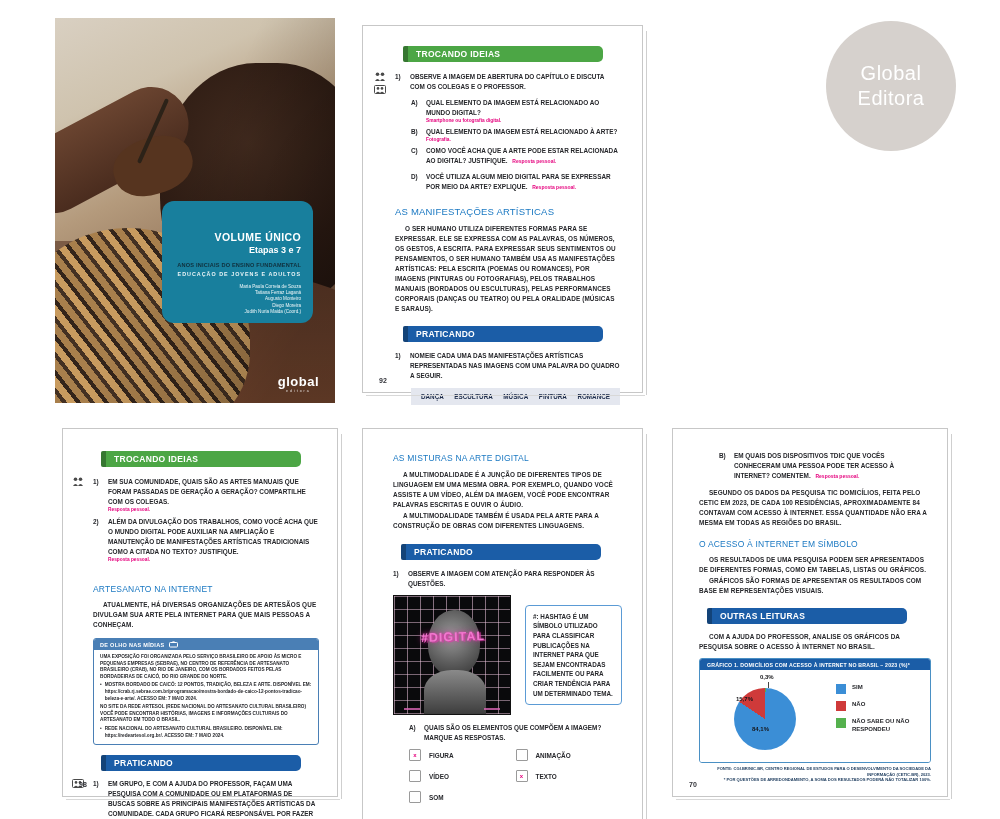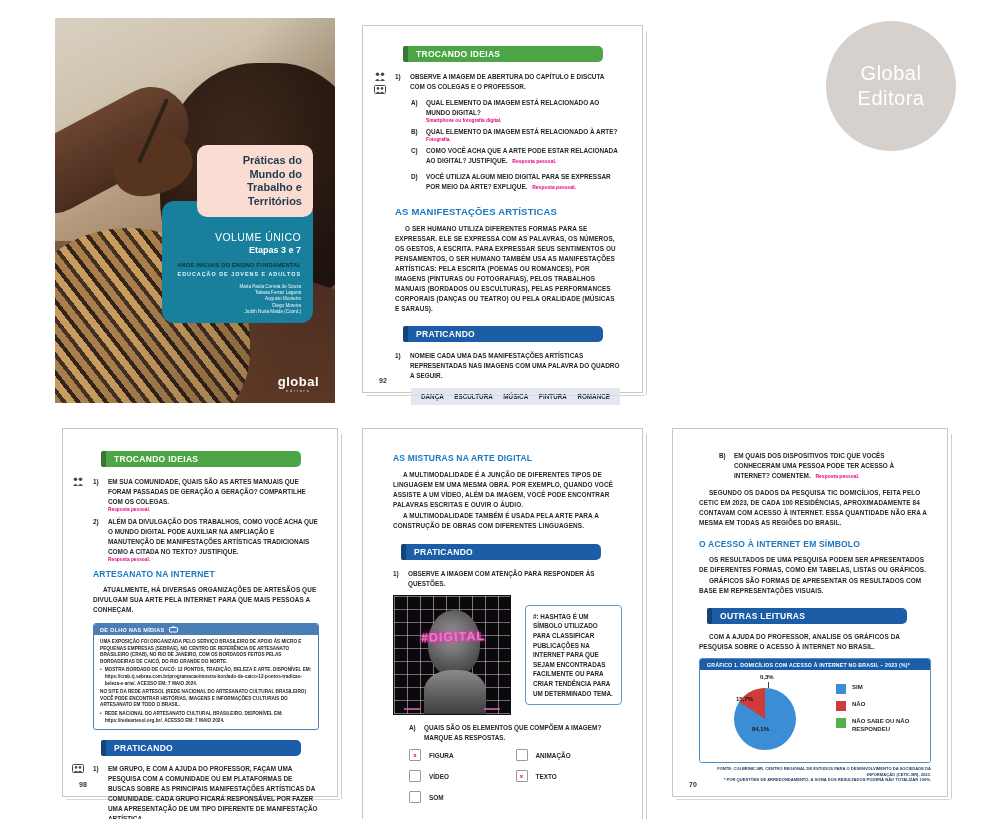--- a/index.html
+++ b/index.html
@@ -12,21 +12,21 @@
   .page::before { content:""; position:absolute; left:3px; right:-3px; bottom:-4px; height:1px; background:#d8d8d8; }
   .pagenum { position:absolute; bottom:8px; font-size:7px; font-weight:700; color:#33343a; }
   .pagenum.left { left:16px; } .pagenum.right { right:16px; }
 
   .banner { position:relative; display:block; color:#fff; font-weight:700; font-size:8.5px; letter-spacing:.3px;
             padding:3px 8px 3px 13px; border-radius:2px 5px 5px 2px; width:fit-content; min-width:200px; }
   .banner::before { content:""; position:absolute; left:0; top:0; bottom:0; width:5px; background:rgba(0,0,0,.28); border-radius:2px 0 0 2px; }
   .banner.green { background:#4ca645; }
   .banner.blue  { background:#1b5da7; }
 
-  .h-blue   { color:#1a78c2; font-weight:700; font-size:8.5px; letter-spacing:.2px; }
+  .h-blue   { color:#1a78c2; font-weight:400; font-size:8.5px; letter-spacing:.2px; }
   .h-blue.big { font-size:9.5px; }
   .para { font-size:6.4px; line-height:10px; font-weight:700; color:#26272b; text-indent:10px; letter-spacing:.1px; }
   .qrow  { display:flex; gap:4px; font-size:6.4px; line-height:10px; font-weight:700; color:#26272b; position:relative; }
   .qnum  { width:11px; flex:none; }
   .qtext { flex:1; }
   .sub   { margin-left:16px; }
   .ans   { color:#e5007d; font-size:4.8px; line-height:6px; font-weight:700; }
   .ans.inline { display:inline; font-size:5px; margin-left:3px; }
 
   .act-icon { position:absolute; left:-22px; top:0; width:13px; display:flex; flex-direction:column; gap:3px; align-items:center; }
@@ -40,21 +40,21 @@
   .cov-arm { position:absolute; left:-45px; top:95px; width:185px; height:74px; border-radius:40px; transform:rotate(-28deg); background:linear-gradient(180deg,#6a4430,#4a2c1e); }
   .cov-hand { position:absolute; left:58px; top:120px; width:80px; height:56px; border-radius:45%; transform:rotate(-18deg); background:#56341f; }
   .cov-basket { position:absolute; left:-40px; bottom:-40px; width:235px; height:215px; border-radius:48% 52% 42% 40%;
       background:repeating-linear-gradient(52deg,#c89b5f 0 7px,#33241a 7px 11px,#a87f4c 11px 18px,#433022 18px 22px); }
   .cov-stick { position:absolute; left:96px; top:78px; width:4px; height:70px; background:#2c2218; transform:rotate(24deg); border-radius:2px; }
   .cov-shade { position:absolute; inset:0; background:linear-gradient(115deg,rgba(0,0,0,0) 45%,rgba(0,0,0,.22) 85%); }
   .cov-title { position:absolute; left:142px; top:127px; width:116px; background:#fbdcd3; border-radius:10px;
       padding:9px 11px; text-align:right; color:#1d3c4e; font-weight:700; font-size:11px; line-height:13.5px; z-index:3; }
   .cov-vol { position:absolute; left:107px; top:183px; width:151px; height:122px; background:#187f9d; border-radius:12px;
       padding:30px 12px 8px 10px; text-align:right; color:#fff; z-index:2; }
-  .cov-vol .v1 { font-size:10.5px; font-weight:400; letter-spacing:.4px; }
+  .cov-vol .v1 { font-size:10.5px; font-weight:700; letter-spacing:.4px; }
   .cov-vol .v2 { font-size:9px; font-weight:700; margin-top:2px; }
   .cov-vol .v3 { font-size:5.6px; font-weight:700; color:#10303d; margin-top:7px; letter-spacing:.2px; }
   .cov-vol .v4 { font-size:5.4px; font-weight:700; color:#e9f4f7; letter-spacing:1px; margin-top:3px; }
   .cov-vol .auth { margin-top:7px; font-size:4.6px; line-height:6.2px; font-weight:400; color:#eef6f8; }
   .cov-logo { position:absolute; right:16px; bottom:10px; text-align:center; z-index:3; }
   .cov-logo .g1 { color:#fff; font-weight:700; font-size:13px; letter-spacing:.5px; }
   .cov-logo .g2 { color:rgba(255,255,255,.85); font-size:3.5px; letter-spacing:2px; }
 
   
   .logo-circle { position:absolute; left:826px; top:21px; width:130px; height:130px; border-radius:50%;
@@ -122,21 +122,20 @@
 
   <div class="cover">
     <div class="cov-sand"></div>
     <div class="cov-head"></div>
     <div class="cov-shoulder"></div>
     <div class="cov-arm"></div>
     <div class="cov-basket"></div>
     <div class="cov-hand"></div>
     <div class="cov-stick"></div>
     <div class="cov-shade"></div>
-    <div class="cov-title">Práticas do Mundo do Trabalho e Territórios</div>
     <div class="cov-vol">
       <div class="v1">VOLUME ÚNICO</div>
       <div class="v2">Etapas 3 e 7</div>
       <div class="v3">ANOS INICIAIS DO ENSINO FUNDAMENTAL</div>
       <div class="v4">EDUCAÇÃO DE JOVENS E ADULTOS</div>
       <div class="auth">
         <div>Maria Paula Correia de Souza</div>
         <div>Tatiana Ferraz Laganá</div>
         <div>Augusto Monteiro</div>
         <div>Diego Moreira</div>
@@ -240,21 +239,21 @@
           <span class="ans" style="display:block;">Resposta pessoal.</span>
         </div>
       </div>
       <div class="qrow" style="margin-top:4px;">
         <div class="qnum">2)</div>
         <div class="qtext">
           <span>ALÉM DA DIVULGAÇÃO DOS TRABALHOS, COMO VOCÊ ACHA QUE O MUNDO DIGITAL PODE AUXILIAR NA AMPLIAÇÃO E MANUTENÇÃO DE MANIFESTAÇÕES ARTÍSTICAS TRADICIONAIS COMO A CITADA NO TEXTO? JUSTIFIQUE.</span>
           <span class="ans" style="display:block;">Resposta pessoal.</span>
         </div>
       </div>
-      <div class="h-blue" style="margin-top:6px;">ARTESANATO NA INTERNET</div>
+      <div class="h-blue" style="margin-top:21px;">ARTESANATO NA INTERNET</div>
       <div class="para" style="margin-top:6px; text-indent:10px;">ATUALMENTE, HÁ DIVERSAS ORGANIZAÇÕES DE ARTESÃOS QUE DIVULGAM SUA ARTE PELA INTERNET PARA QUE MAIS PESSOAS A CONHEÇAM.</div>
       <div class="media-box">
         <div class="media-head">
           <span>DE OLHO NAS MÍDIAS</span>
           <svg width="9" height="7" viewBox="0 0 9 7">
               <rect x="0.5" y="1.5" width="8" height="4.5" rx="0.8" fill="none" stroke="#fff" stroke-width="1"></rect>
               <path d="M3 1.5 L4.5 0 L6 1.5" fill="none" stroke="#fff" stroke-width="0.8"></path>
             </svg>
         </div>
         <div class="media-body">

